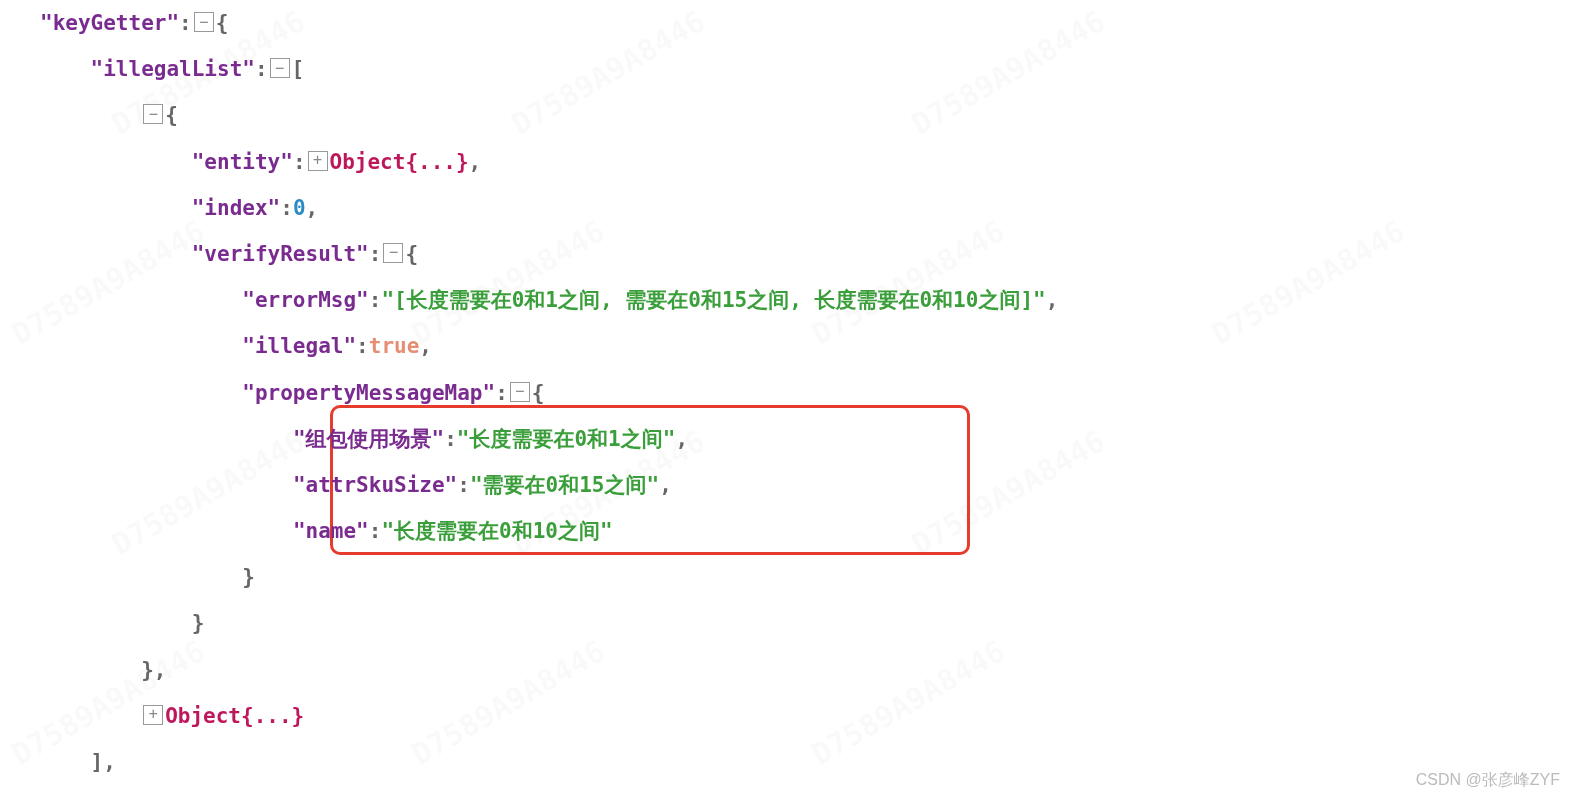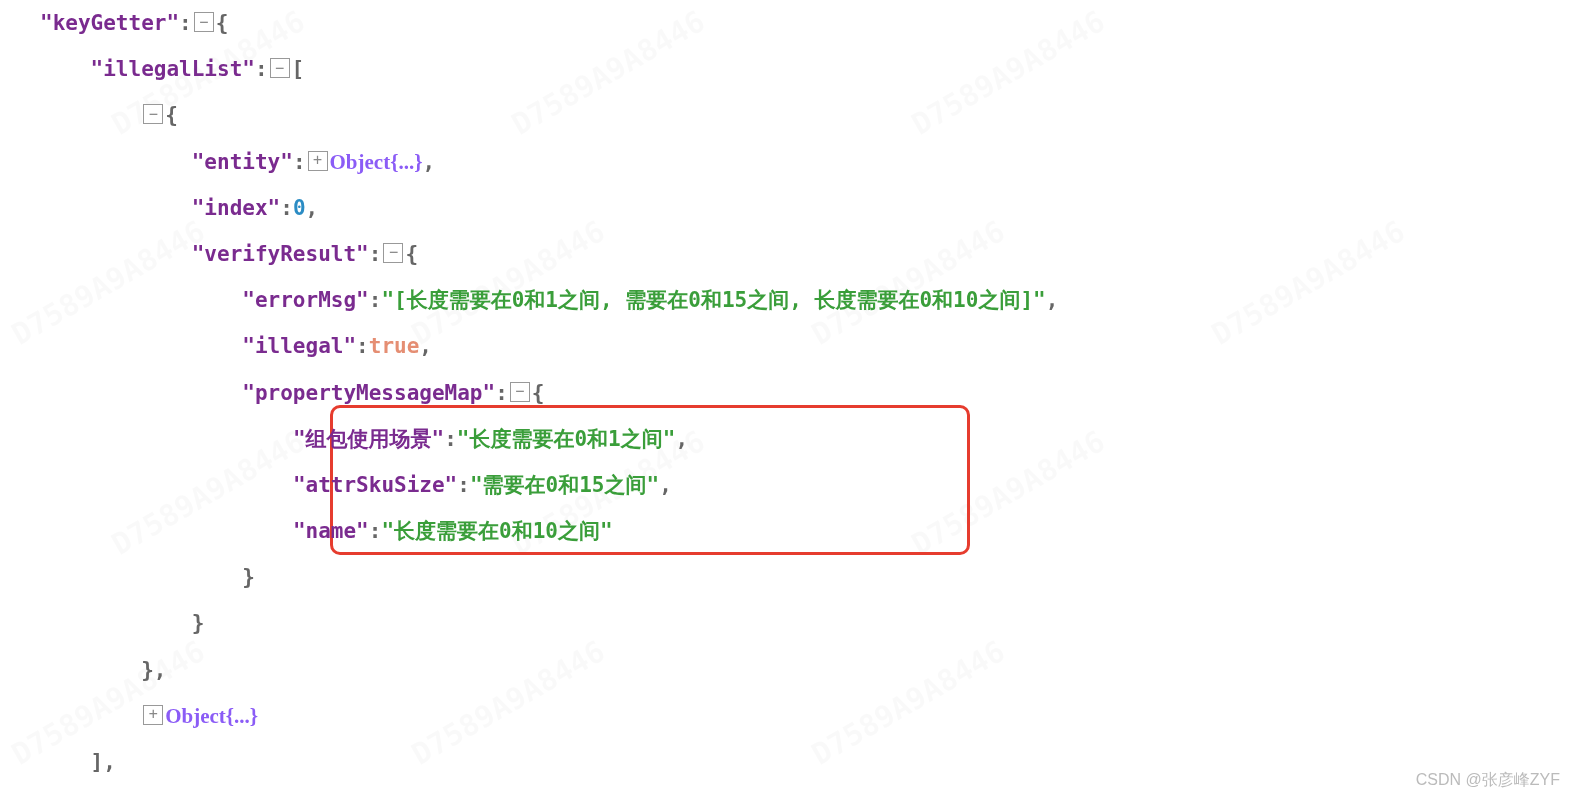--- a/index.html
+++ b/index.html
@@ -26,22 +26,21 @@
       font-weight: bold;
     }
     .punct {
       color: #666;
     }
     .string {
       color: #3a9e3a;
       font-weight: bold;
     }
     .object-label {
-      color: #8b5cf6;
-      font-family: Liberation Serif, serif;
+      color: #be185d;
     }
     .number {
       color: #2b8cc4;
       font-weight: bold;
     }
     .boolean {
       color: #e58e73;
       font-weight: bold;
     }
     .toggle {

